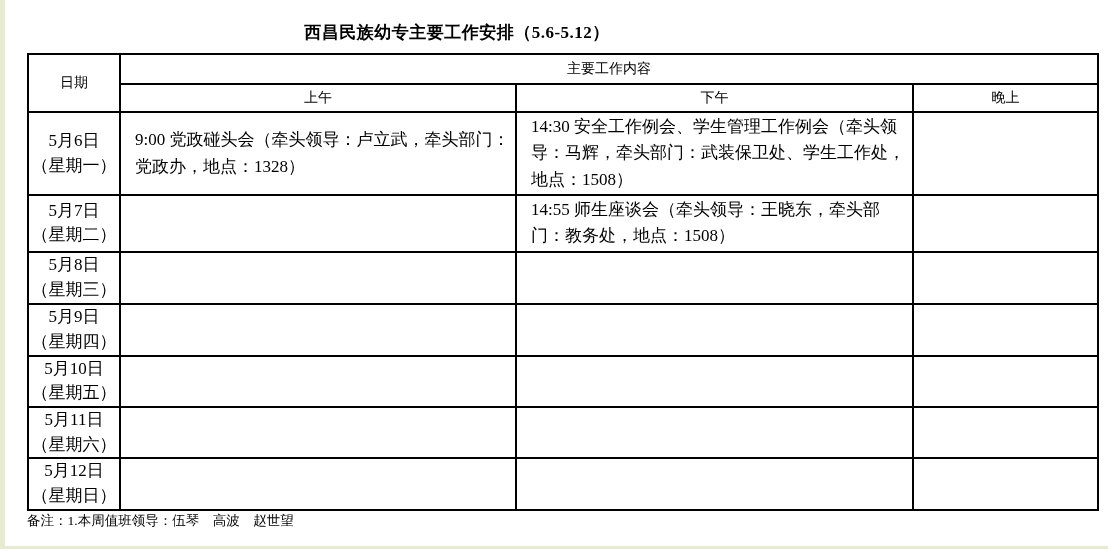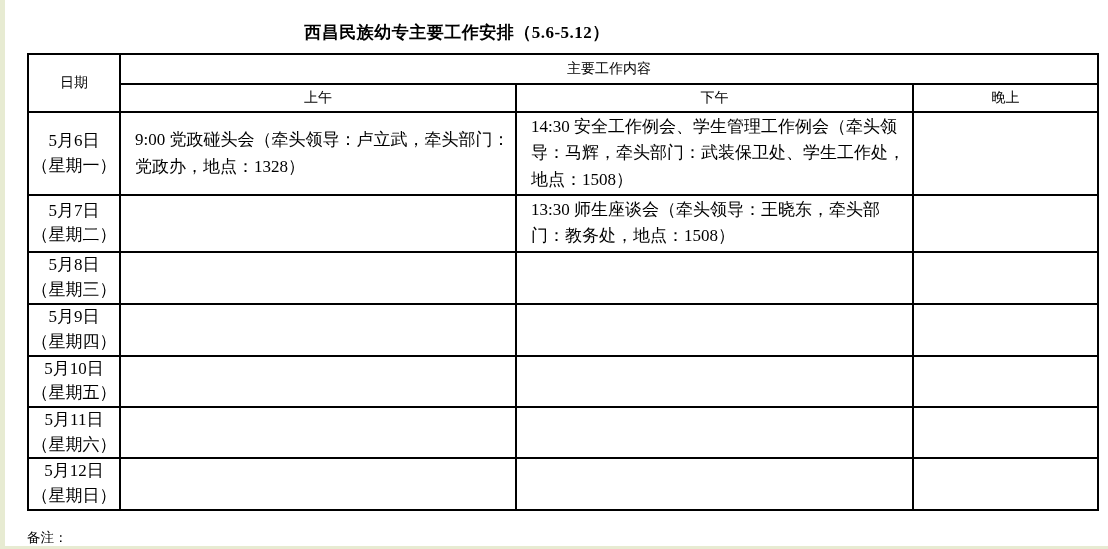--- a/index.html
+++ b/index.html
@@ -55,21 +55,20 @@
     vertical-align: middle;
     line-height: 1.45;
   }
   td.content-cell {
     text-align: left;
     vertical-align: middle;
     padding: 1px 4px 1px 14px;
     line-height: 1.55;
   }
   .notes {
-    margin-top: 17px;
     font-size: 13.5px;
     line-height: 1.5;
     display: flex;
     align-items: center;
   }
   .notes-label { white-space: nowrap; }
   .notes-items { }
 </style>
 </head>
 <body>
@@ -108,21 +107,21 @@
         <td class="content-cell">9:00 党政碰头会（牵头领导：卢立武，牵头部门：党政办，地点：1328）</td>
         <td class="content-cell">14:30 安全工作例会、学生管理工作例会（牵头领导：马辉，牵头部门：武装保卫处、学生工作处，地点：1508）</td>
         <td class="content-cell"></td>
       </tr>
       <tr style="height:51px">
         <td class="date-cell">
           <div>5月7日</div>
           <div>（星期二）</div>
         </td>
         <td class="content-cell"></td>
-        <td class="content-cell">13:30 师生座谈会（牵头领导：王晓东，牵头部门：教务处，地点：1508）</td>
+        <td class="content-cell">14:55 师生座谈会（牵头领导：王晓东，牵头部门：教务处，地点：1508）</td>
         <td class="content-cell"></td>
       </tr>
       <tr style="height:52px">
         <td class="date-cell">
           <div>5月8日</div>
           <div>（星期三）</div>
         </td>
         <td class="content-cell"></td>
         <td class="content-cell"></td>
         <td class="content-cell"></td>
@@ -162,16 +161,17 @@
         <td class="content-cell"></td>
         <td class="content-cell"></td>
         <td class="content-cell"></td>
       </tr>
     </tbody>
   </table>
 
   <div class="notes">
     <div class="notes-label">备注：</div>
     <div class="notes-items">
+      <div>1.本周值班领导：伍琴　高波　赵世望</div>
     </div>
   </div>
 
 </div>
 
 </body></html>

